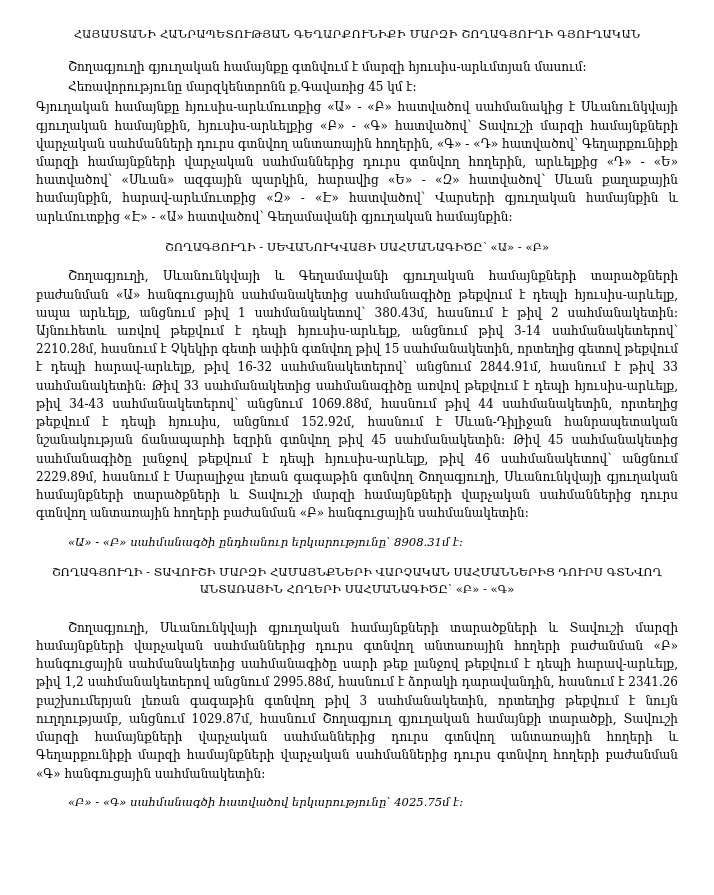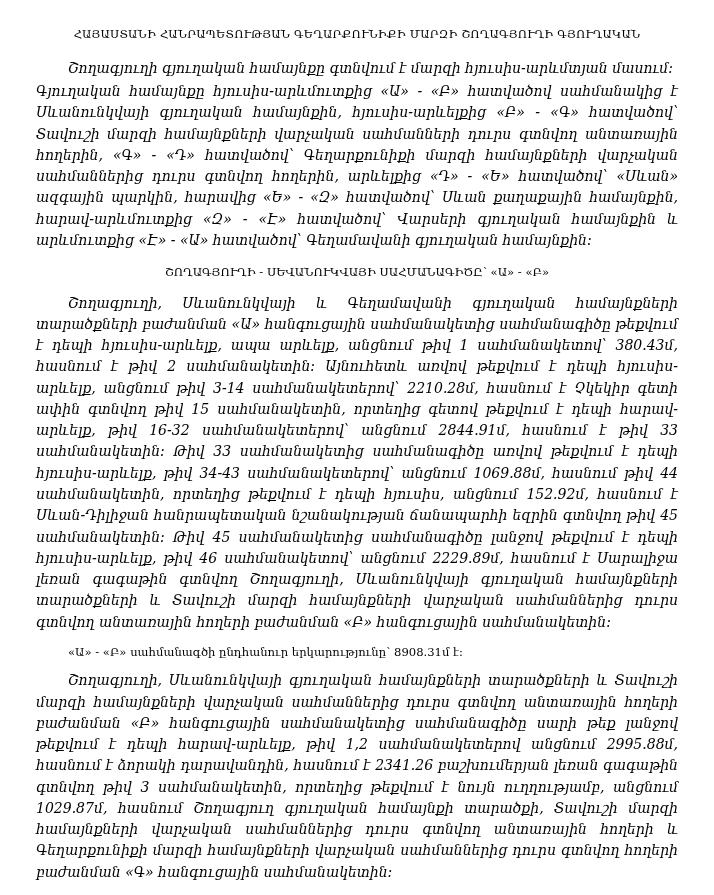--- a/index.html
+++ b/index.html
@@ -26,26 +26,25 @@
     font-size: 11.5px;
     line-height: 1.55;
     letter-spacing: 0.2px;
     margin: 0 0 14px 0;
     padding: 0 6px;
   }
   .doc-title .line {
     display: block;
   }
   p.body-text {
-    font-size: 14px;
+    font-size: 12px;
     line-height: 1.52;
     text-align: justify;
     margin: 0 0 2px 0;
     text-indent: 0;
-    font-style: italic;
   }
   p.indent {
     text-indent: 32px;
   }
   .section-heading {
     text-align: center;
     font-size: 11.6px;
     line-height: 1.5;
     margin: 13px 0 11px 0;
     padding: 0 10px;
@@ -54,44 +53,50 @@
     display: block;
   }
   .gap-sm {
     height: 9px;
   }
   .single-line {
     font-size: 11.6px;
     line-height: 1.5;
     margin: 0;
     text-indent: 32px;
+    font-style: italic;
   }
 </style>
 </head>
 <body>
 
 <div class="page">
 
   <div class="doc-title">
     <span class="line">ՀԱՅԱՍՏԱՆԻ ՀԱՆՐԱՊԵՏՈՒԹՅԱՆ ԳԵՂԱՐՔՈՒՆԻՔԻ ՄԱՐԶԻ ՇՈՂԱԳՅՈՒՂԻ ԳՅՈՒՂԱԿԱՆ</span>
   </div>
 
   <p class="body-text indent">Շողագյուղի  գյուղական համայնքը գտնվում է մարզի հյուսիս-արևմտյան մասում:</p>
+  <p class="body-text indent">Հեռավորությունը մարզկենտրոնն ք.Գավառից 45 կմ է:</p>
   <p class="body-text">Գյուղական համայնքը հյուսիս-արևմուտքից «Ա» - «Բ»   հատվածով սահմանակից է Սևանունկվայի  գյուղական համայնքին, հյուսիս-արևելքից «Բ» - «Գ» հատվածով՝ Տավուշի մարզի համայնքների վարչական սահմանների դուրս գտնվող անտառային հողերին, «Գ» - «Դ» հատվածով՝ Գեղարքունիքի մարզի համայնքների վարչական սահմաններից դուրս գտնվող հողերին, արևելքից «Դ» - «Ե» հատվածով՝   «Սևան» ազգային պարկին, հարավից «Ե» - «Զ» հատվածով՝ Սևան քաղաքային համայնքին, հարավ-արևմուտքից «Զ» - «Է» հատվածով՝ Վարսերի գյուղական համայնքին և արևմուտքից «Է» - «Ա» հատվածով՝ Գեղամավանի  գյուղական համայնքին:</p>
 
   <div class="section-heading">
     <span class="line">ՇՈՂԱԳՅՈՒՂԻ - ՍԵՎԱՆՈՒԿՎԱՅԻ  ՍԱՀՄԱՆԱԳԻԾԸ՝ «Ա» - «Բ»</span>
   </div>
 
   <p class="body-text indent">Շողագյուղի, Սևանունկվայի և Գեղամավանի գյուղական համայնքների տարածքների բաժանման «Ա» հանգուցային սահմանակետից սահմանագիծը թեքվում է դեպի հյուսիս-արևելք, ապա արևելք, անցնում թիվ 1 սահմանակետով՝ 380.43մ, հասնում է թիվ 2 սահմանակետին: Այնուհետև առվով թեքվում է դեպի հյուսիս-արևելք, անցնում թիվ 3-14 սահմանակետերով՝  2210.28մ, հասնում է Չկեկիր գետի ափին գտնվող թիվ 15 սահմանակետին, որտեղից գետով թեքվում է դեպի հարավ-արևելք, թիվ 16-32 սահմանակետերով՝  անցնում 2844.91մ, հասնում է թիվ 33 սահմանակետին: Թիվ 33 սահմանակետից սահմանագիծը առվով թեքվում է դեպի հյուսիս-արևելք, թիվ 34-43 սահմանակետերով՝ անցնում 1069.88մ, հասնում թիվ 44 սահմանակետին, որտեղից թեքվում է դեպի հյուսիս, անցնում 152.92մ, հասնում է Սևան-Դիլիջան հանրապետական նշանակության ճանապարհի եզրին գտնվող թիվ 45 սահմանակետին: Թիվ 45 սահմանակետից սահմանագիծը լանջով թեքվում է դեպի հյուսիս-արևելք, թիվ 46 սահմանակետով՝ անցնում 2229.89մ, հասնում է Սարալիջա լեռան գագաթին գտնվող Շողագյուղի, Սևանունկվայի գյուղական համայնքների տարածքների և Տավուշի մարզի համայնքների վարչական սահմաններից դուրս գտնվող անտառային հողերի բաժանման «Բ» հանգուցային սահմանակետին:</p>
 
   <div class="gap-sm"></div>
 
   <p class="single-line">«Ա» - «Բ» սահմանագծի ընդհանուր երկարությունը՝ 8908.31մ է:</p>
 
+  <div class="section-heading">
+    <span class="line">ՇՈՂԱԳՅՈՒՂԻ - ՏԱՎՈՒՇԻ ՄԱՐԶԻ ՀԱՄԱՅՆՔՆԵՐԻ ՎԱՐՉԱԿԱՆ ՍԱՀՄԱՆՆԵՐԻՑ ԴՈՒՐՍ ԳՏՆՎՈՂ</span>
+    <span class="line">ԱՆՏԱՌԱՅԻՆ ՀՈՂԵՐԻ  ՍԱՀՄԱՆԱԳԻԾԸ՝ «Բ» - «Գ»</span>
+  </div>
 
   <div class="gap-sm"></div>
 
   <p class="body-text indent">Շողագյուղի, Սևանունկվայի  գյուղական համայնքների տարածքների և Տավուշի մարզի համայնքների վարչական սահմաններից դուրս գտնվող անտառային հողերի բաժանման «Բ» հանգուցային սահմանակետից սահմանագիծը սարի թեք լանջով թեքվում է դեպի հարավ-արևելք, թիվ 1,2 սահմանակետերով անցնում 2995.88մ, հասնում է ձորակի դարավանդին, հասնում է 2341.26 բաշխումերյան լեռան գագաթին գտնվող թիվ 3 սահմանակետին, որտեղից թեքվում է նույն ուղղությամբ, անցնում 1029.87մ, հասնում Շողագյուղ գյուղական համայնքի տարածքի, Տավուշի մարզի համայնքների վարչական սահմաններից դուրս գտնվող անտառային հողերի և Գեղարքունիքի մարզի համայնքների վարչական սահմաններից դուրս գտնվող հողերի բաժանման «Գ» հանգուցային սահմանակետին:</p>
 
   <div class="gap-sm"></div>
 
   <p class="single-line">«Բ» - «Գ» սահմանագծի հատվածով երկարությունը՝ 4025.75մ է:</p>
 
 </div>

